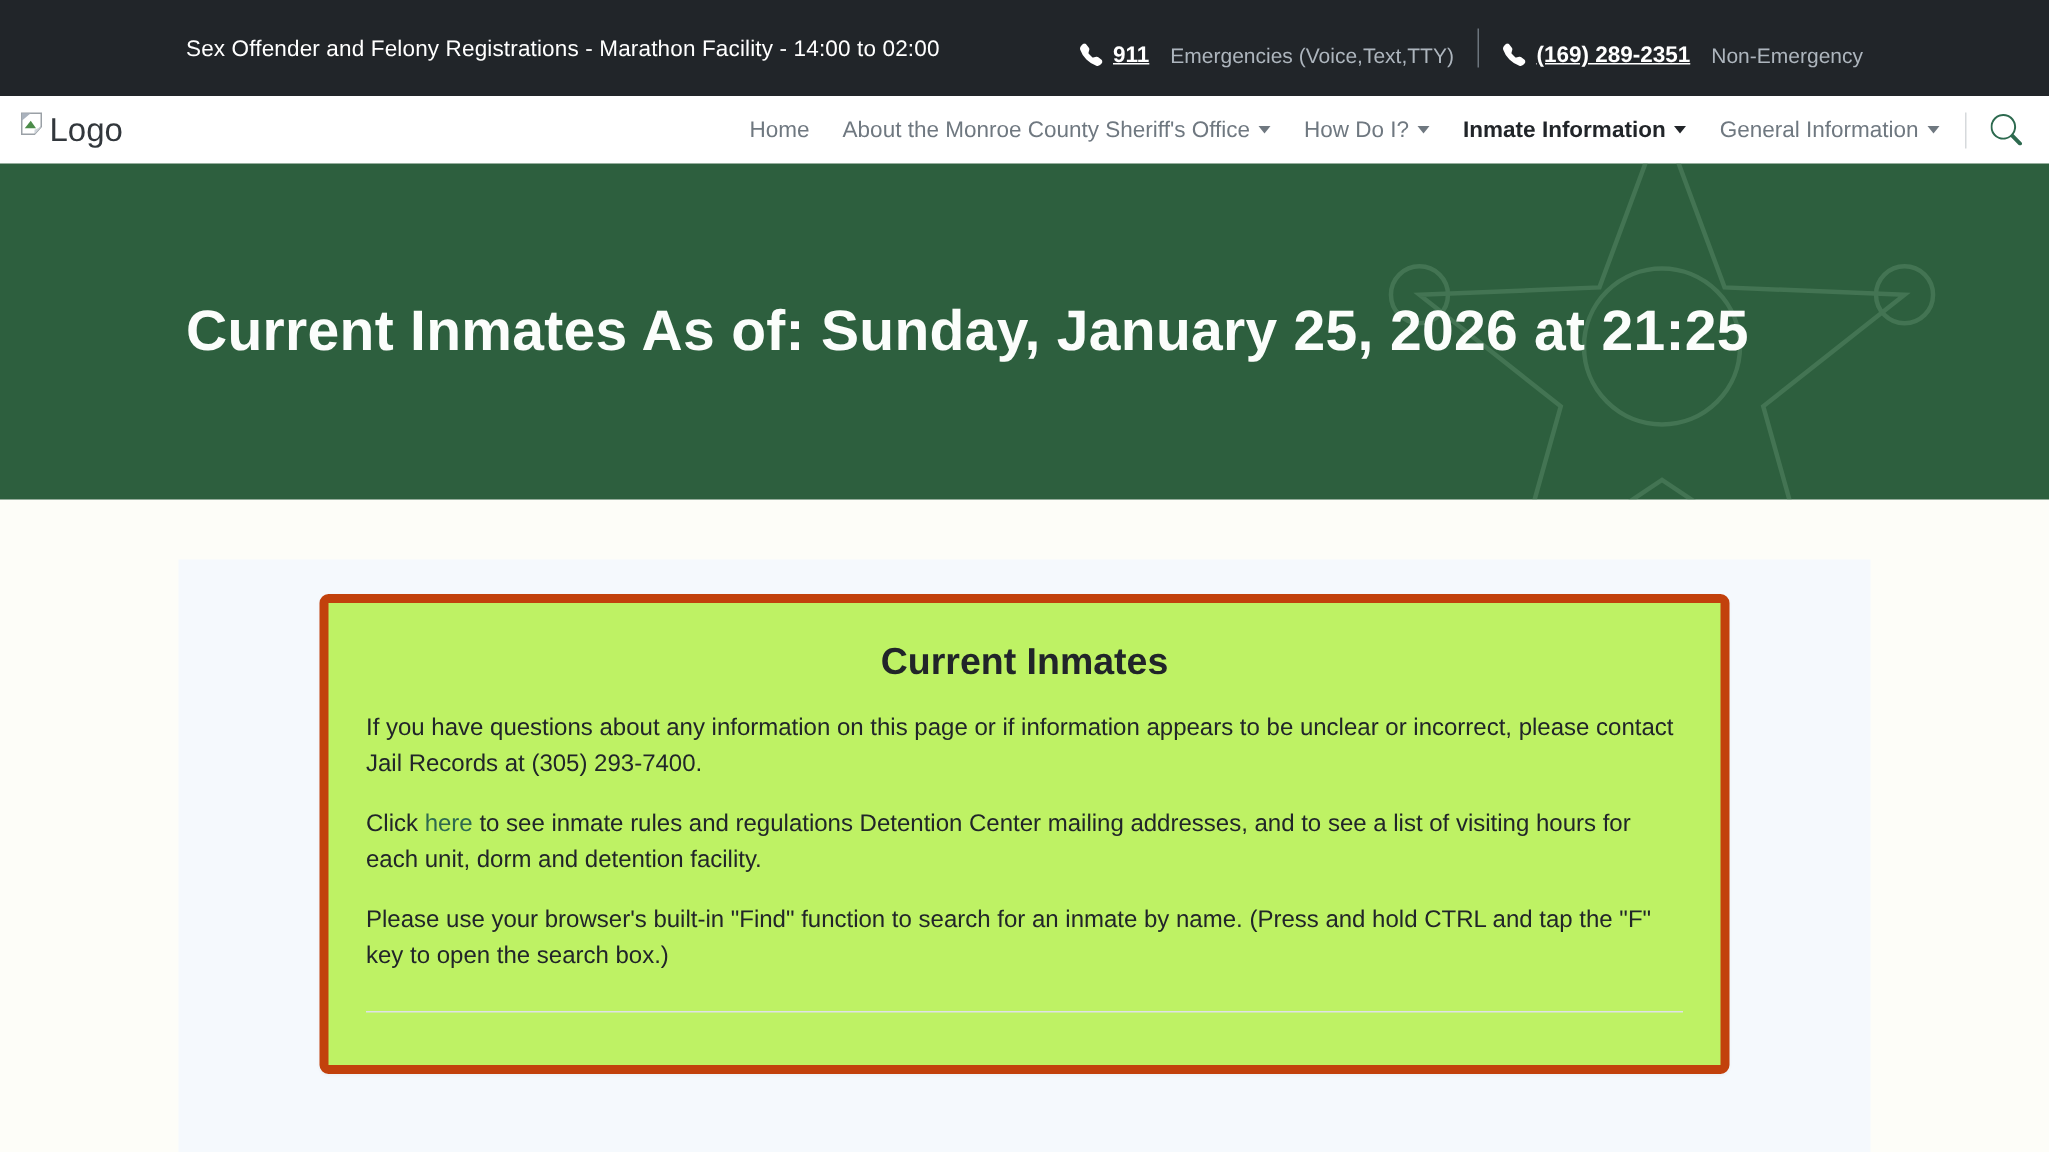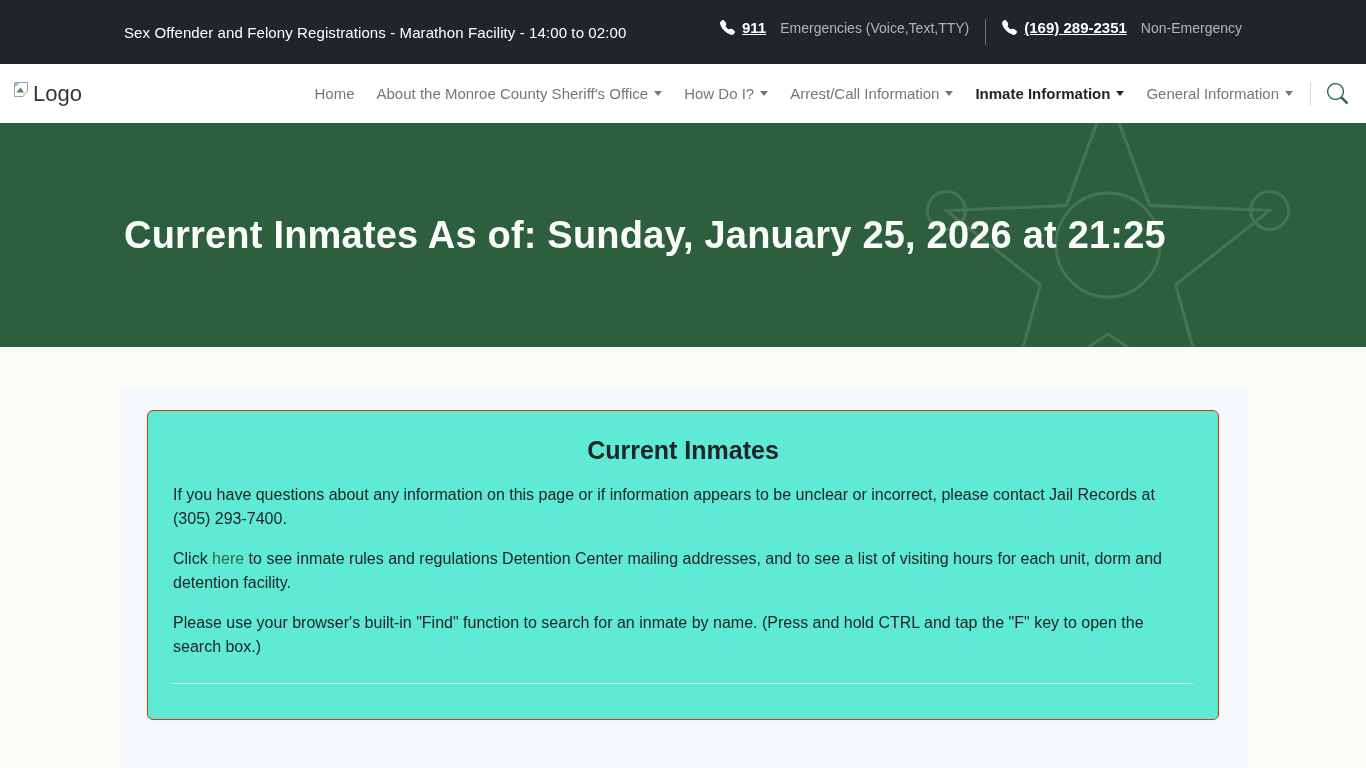--- a/index.html
+++ b/index.html
@@ -12,30 +12,30 @@
   .container { width:1118px; margin:0 auto; }
 
   
   .top-bar {
     height:64px;
     background:var(--top-bar-bg, #212529);
     display:flex; align-items:center;
   }
   .top-bar-inner { display:flex; align-items:center; justify-content:space-between; width:1118px; margin:0 auto; }
   .announcement { color:#fff; font-size:15px; font-weight:400; letter-spacing:.1px; }
-  .phone-group { display:flex; align-items:flex-start; }
+  .phone-group { display:flex; align-items:flex-end; }
   .phone-link { display:flex; align-items:center; gap:7px; text-decoration:none; }
   .phone-glyph { width:15px; height:15px; fill:#fff; display:block; }
   .phone-number { color:#fff; font-size:15px; font-weight:700; text-decoration:underline; }
   .phone-label { color:#adb5bd; font-size:14px; margin-left:7px; }
   .v-divider { width:1px; height:26px; background:#6c757d; margin:0 16px; }
 
   
   .navbar {
-    height:59px; background:#fff;
+    height:45px; background:#fff;
     display:flex; align-items:center; justify-content:space-between;
     padding:0 12px 0 13px;
   }
   .brand { display:flex; align-items:flex-end; text-decoration:none; cursor:pointer; }
   .broken-img { width:19px; height:17px; margin-right:1px; margin-bottom:9px; }
   .brand-text { color:#32373c; font-size:22px; line-height:1; padding-bottom:2px; }
   .nav-items { display:flex; align-items:center; }
   .nav-item {
     color:#6f7880; font-size:15px; padding:10px 11px;
     text-decoration:none; cursor:pointer; display:flex; align-items:center; white-space:nowrap;
@@ -62,22 +62,22 @@
   }
   .badge-watermark { position:absolute; right:38px; top:-50px; z-index:1; opacity:.5; }
 
   
   .main-section {
     width:1128px; margin:40px auto 0;
     background:var(--section-bg, #f5f9fd);
     padding:23px 0 0; height:600px;
   }
   .card {
-    width:1072px; margin:0 auto; background:#5eead4;
-    border:1px solid #c2410c; border-radius:6px;
+    width:940px; margin:0 auto; background:#bef264;
+    border:6px solid #c2410c; border-radius:6px;
     box-shadow:0 1px 2px rgba(0,0,0,.03);
   }
   .card-main { padding:25px 25px 35px; }
   .card-title { text-align:center; font-size:25px; font-weight:700; color:#212529; margin-bottom:18px; }
   .card-main p { font-size:16px; line-height:24px; color:#212529; margin-bottom:16px; }
   .inline-link { color:#2d6a4f; cursor:pointer; }
   .rule { border:none; border-top:1px solid #dee2e6; margin-top:24px; }
 </style>
 </head>
 <body>
@@ -120,24 +120,20 @@
       <span>Home</span>
     </a>
     <a class="nav-item">
       <span>About the Monroe County Sheriff's Office</span>
       <span class="caret-icon"></span>
     </a>
     <a class="nav-item">
       <span>How Do I?</span>
       <span class="caret-icon"></span>
     </a>
-    <a class="nav-item">
-      <span>Arrest/Call Information</span>
-      <span class="caret-icon"></span>
-    </a>
     <a class="nav-item active">
       <span>Inmate Information</span>
       <span class="caret-icon"></span>
     </a>
     <a class="nav-item">
       <span>General Information</span>
       <span class="caret-icon"></span>
     </a>
     <span class="nav-search-divider"></span>
     <button class="search-button">

